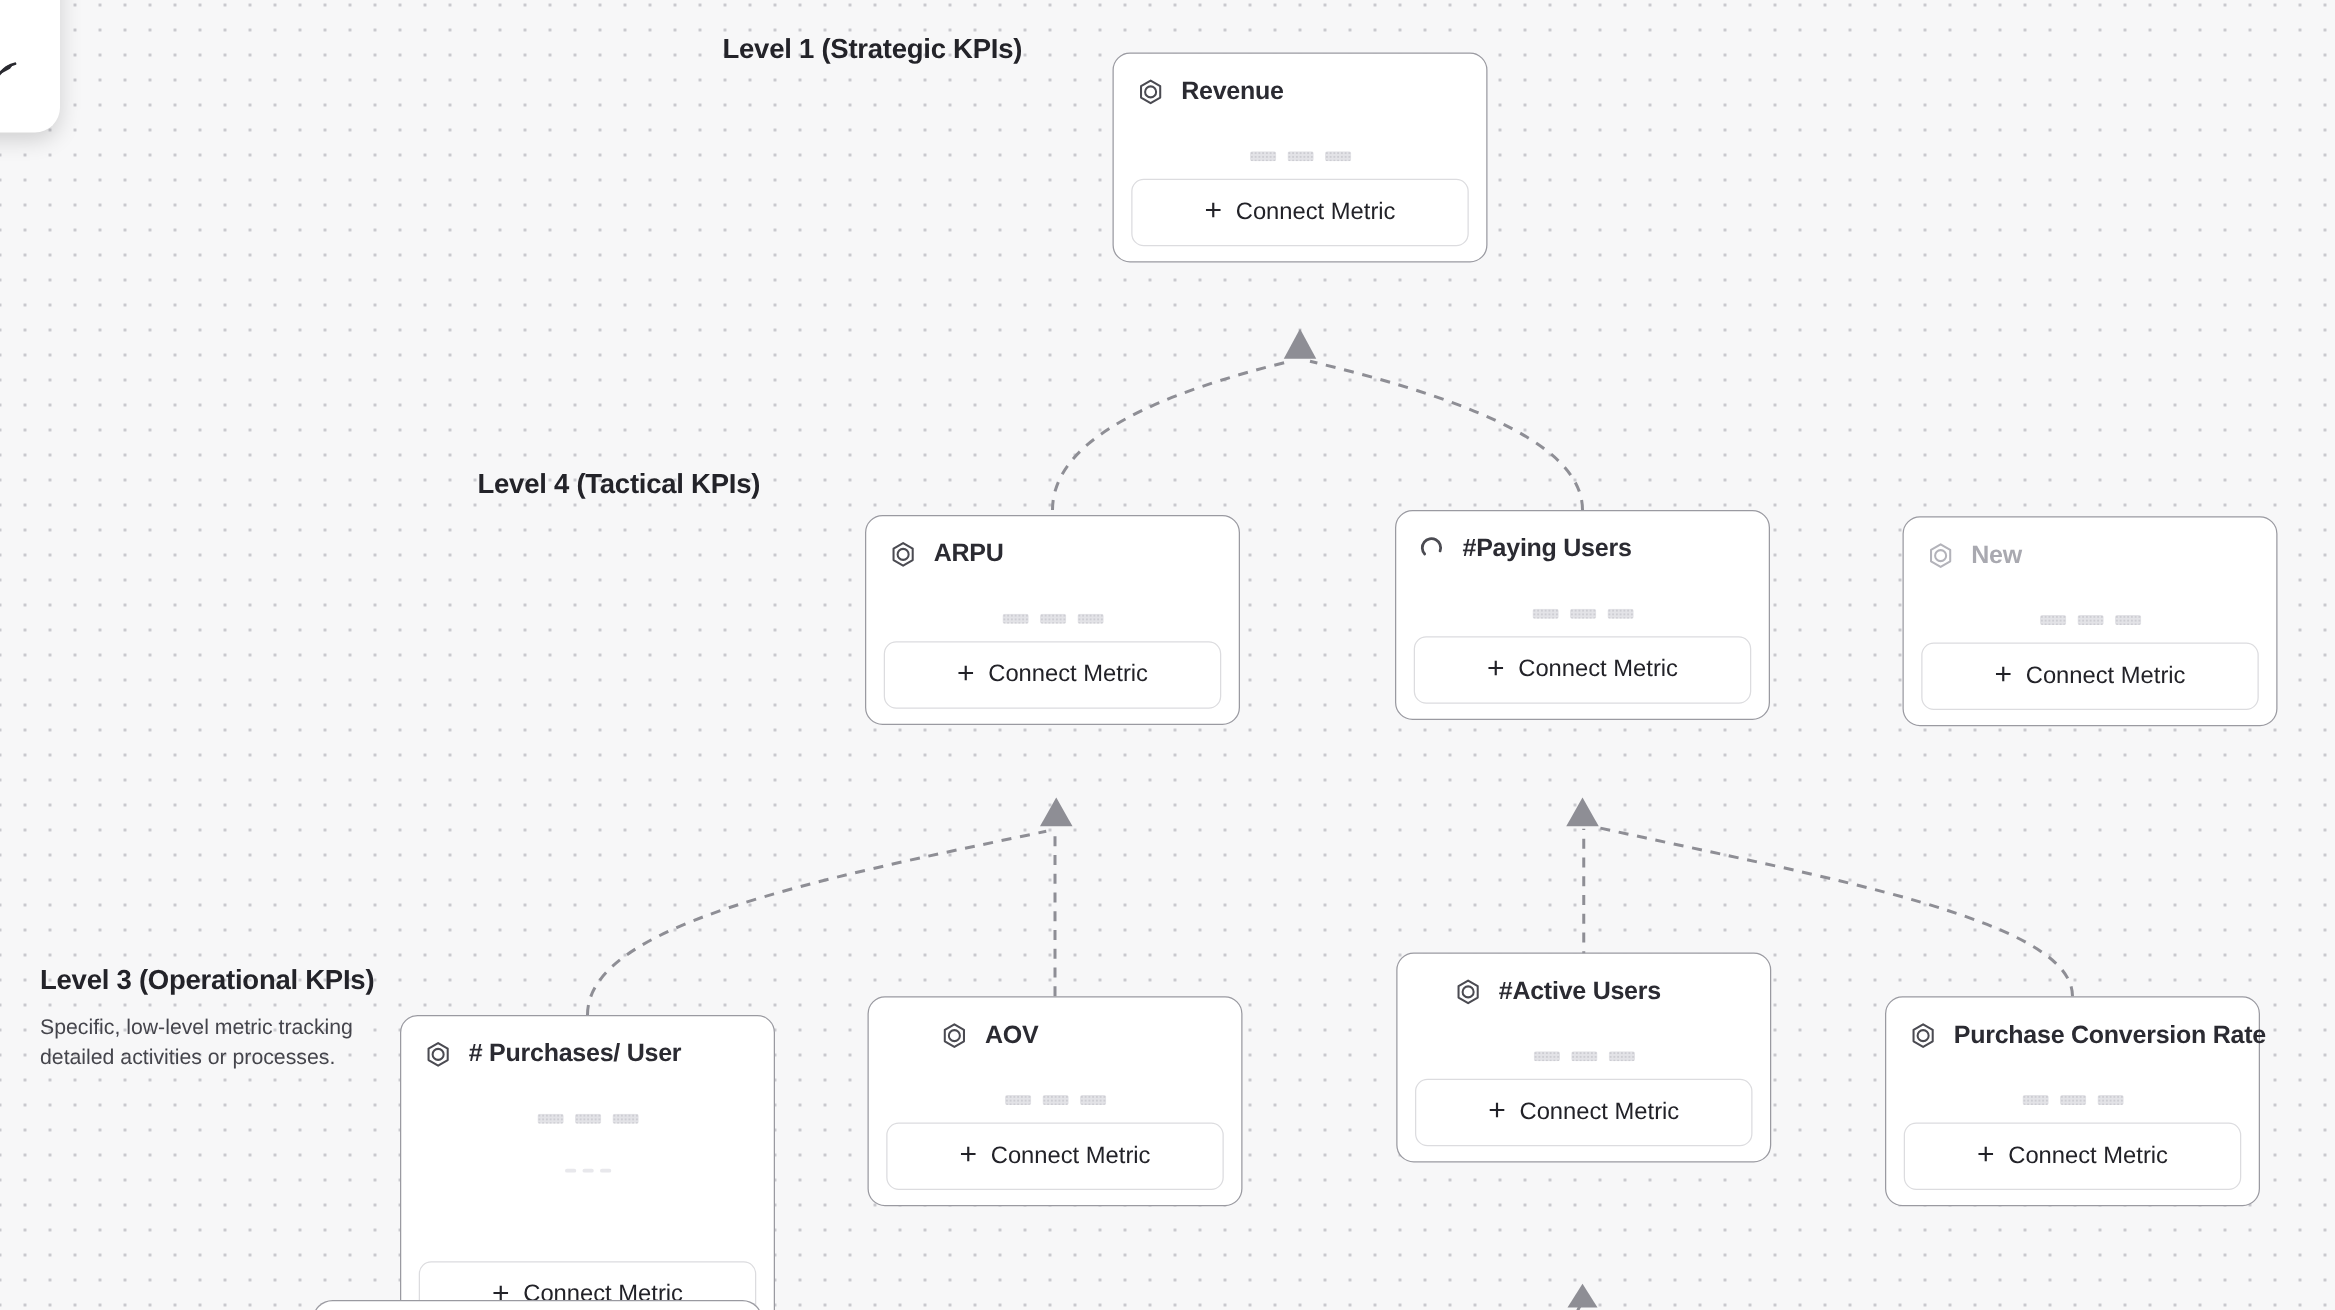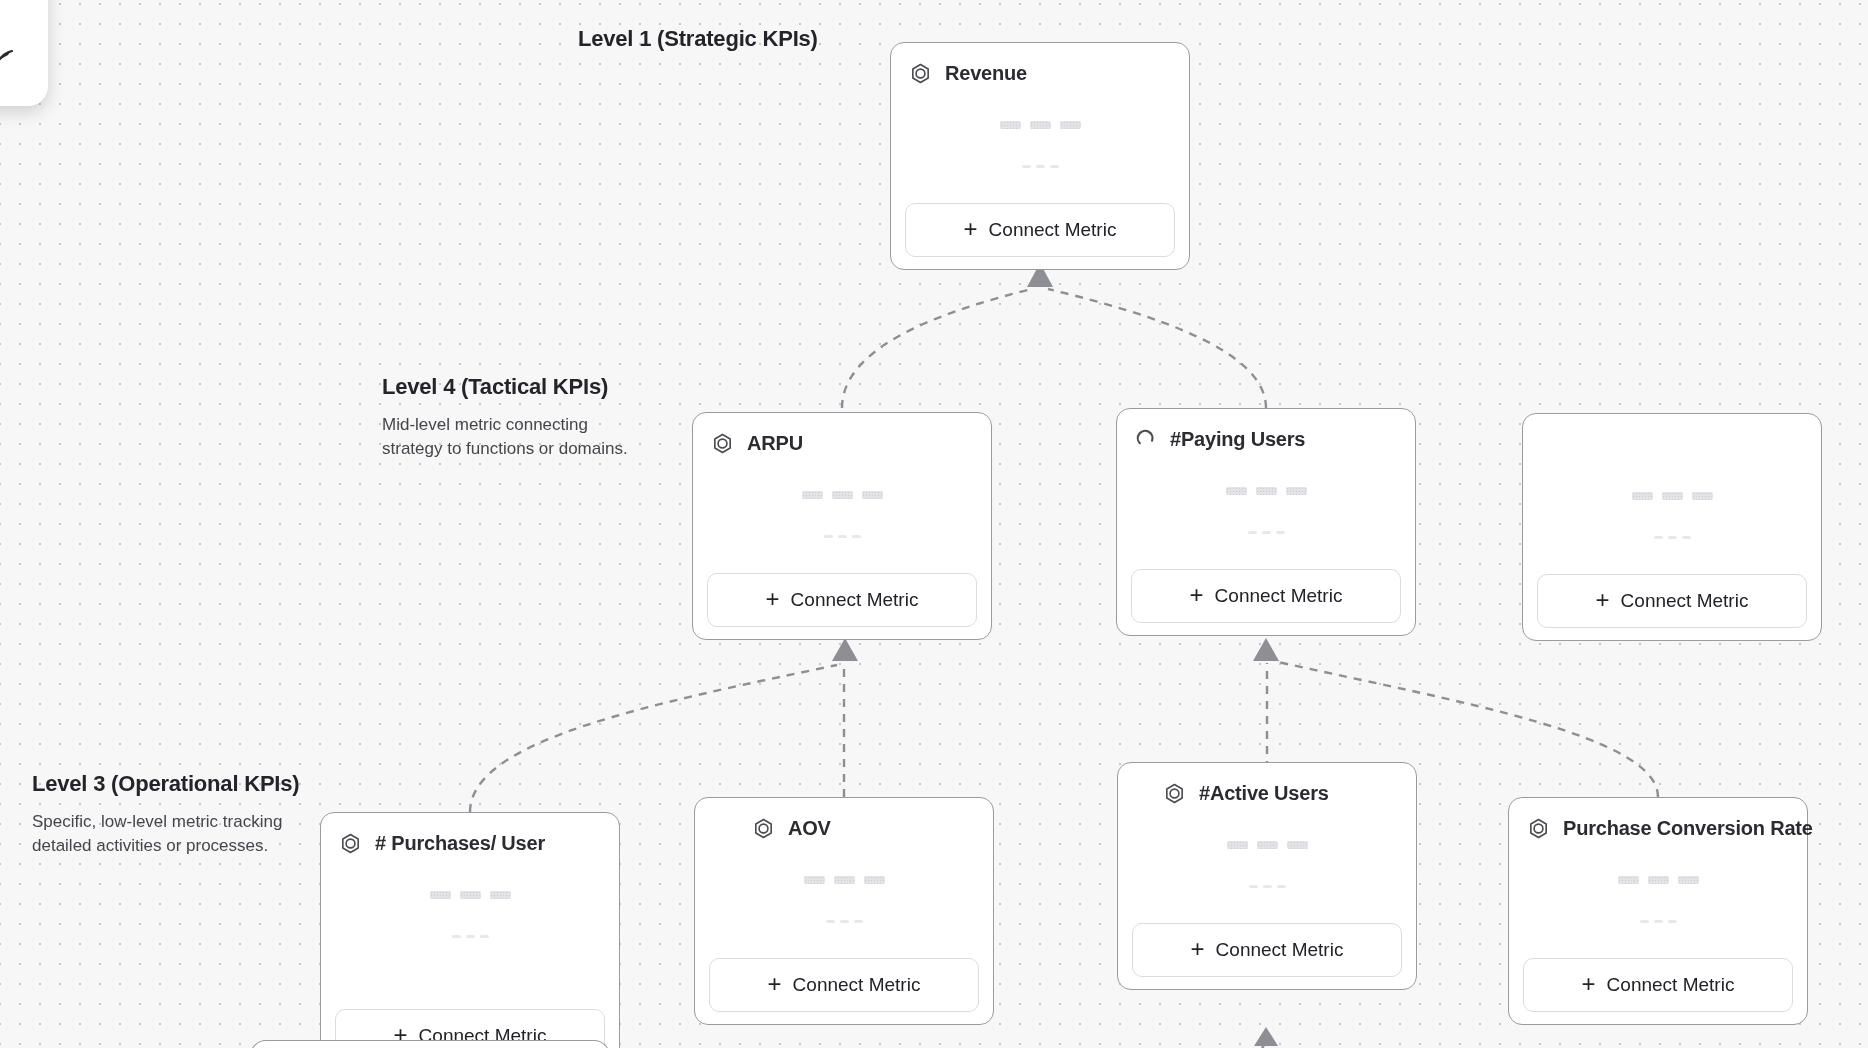--- a/index.html
+++ b/index.html
@@ -16,21 +16,21 @@
   .arrowhead{fill:#8e8e95;stroke:none;}
   
   .level{position:absolute;z-index:2;}
   .level h2{margin:0;font-size:22px;font-weight:700;color:#232329;letter-spacing:-.2px;}
   .level p{margin:13px 0 0 0;font-size:17px;line-height:24px;color:#45454c;width:260px;}
   #level-1{left:578px;top:26px;}
   #level-2{left:382px;top:374px;}
   #level-3{left:32px;top:771px;}
   
   .card{
-    position:absolute;z-index:3;width:300px;height:228px;box-sizing:border-box;
+    position:absolute;z-index:3;width:300px;height:168px;box-sizing:border-box;
     background:#fff;border:1.5px solid #9a9aa1;border-radius:14px;
   }
   .card-head{display:flex;align-items:center;gap:13px;padding:19px 18px 0 18px;}
   .card-title{font-size:20px;font-weight:600;color:#2b2b32;letter-spacing:-.2px;white-space:nowrap;}
   .icon{display:inline-flex;flex:0 0 auto;}
   .skeleton{position:absolute;left:0;right:0;top:78px;display:flex;flex-direction:column;align-items:center;}
   .bars{display:flex;gap:9px;}
   .bars i{display:block;width:21px;height:8px;border-radius:2px;background:#e3e3e7;
     background-image:radial-gradient(circle,#cdcdd3 .8px,transparent .9px);background-size:3px 3px;}
   .dashes{display:flex;gap:5px;margin-top:36px;}
@@ -84,21 +84,20 @@
 
   <path class="edge" d="M 1264 1045 Q 1259 1052 1265 1060"></path>
   <path class="arrowhead" d="M 1266 1027 L 1278 1046 L 1254 1046 Z"></path>
 </svg>
 
 <div class="level" id="level-1">
   <h2>Level 1 (Strategic KPIs)</h2>
 </div>
 <div class="level" id="level-2">
   <h2>Level 4 (Tactical KPIs)</h2>
-  <p>Mid-level metric connecting strategy to functions or domains.</p>
 </div>
 <div class="level" id="level-3">
   <h2>Level 3 (Operational KPIs)</h2>
   <p>Specific, low-level metric tracking detailed activities or processes.</p>
 </div>
 
 <div class="card" id="card-revenue">
   <div class="card-head">
     <span class="icon">
       <svg viewBox="0 0 24 24" width="23" height="23" fill="none" stroke="#4b4b52" stroke-width="1.7" stroke-linejoin="round">
@@ -175,20 +174,29 @@
         <i></i>
       </div>
   </div>
   <button class="connect">
     <span class="plus">+</span>
     <span>Connect Metric</span>
   </button>
 </div>
 
 <div class="card muted" id="card-new">
+  <div class="card-head">
+    <span class="icon">
+      <svg viewBox="0 0 24 24" width="23" height="23" fill="none" stroke="#b3b3ba" stroke-width="1.7" stroke-linejoin="round">
+        <path d="M12 2.6 L20 7.3 V16.7 L12 21.4 L4 16.7 V7.3 Z"></path>
+          <circle cx="12" cy="12" r="4.6"></circle>
+      </svg>
+    </span>
+    <span class="card-title">New</span>
+  </div>
   <div class="skeleton">
     <div class="bars">
         <i></i>
         <i></i>
         <i></i>
       </div>
     <div class="dashes">
         <i></i>
         <i></i>
         <i></i>

